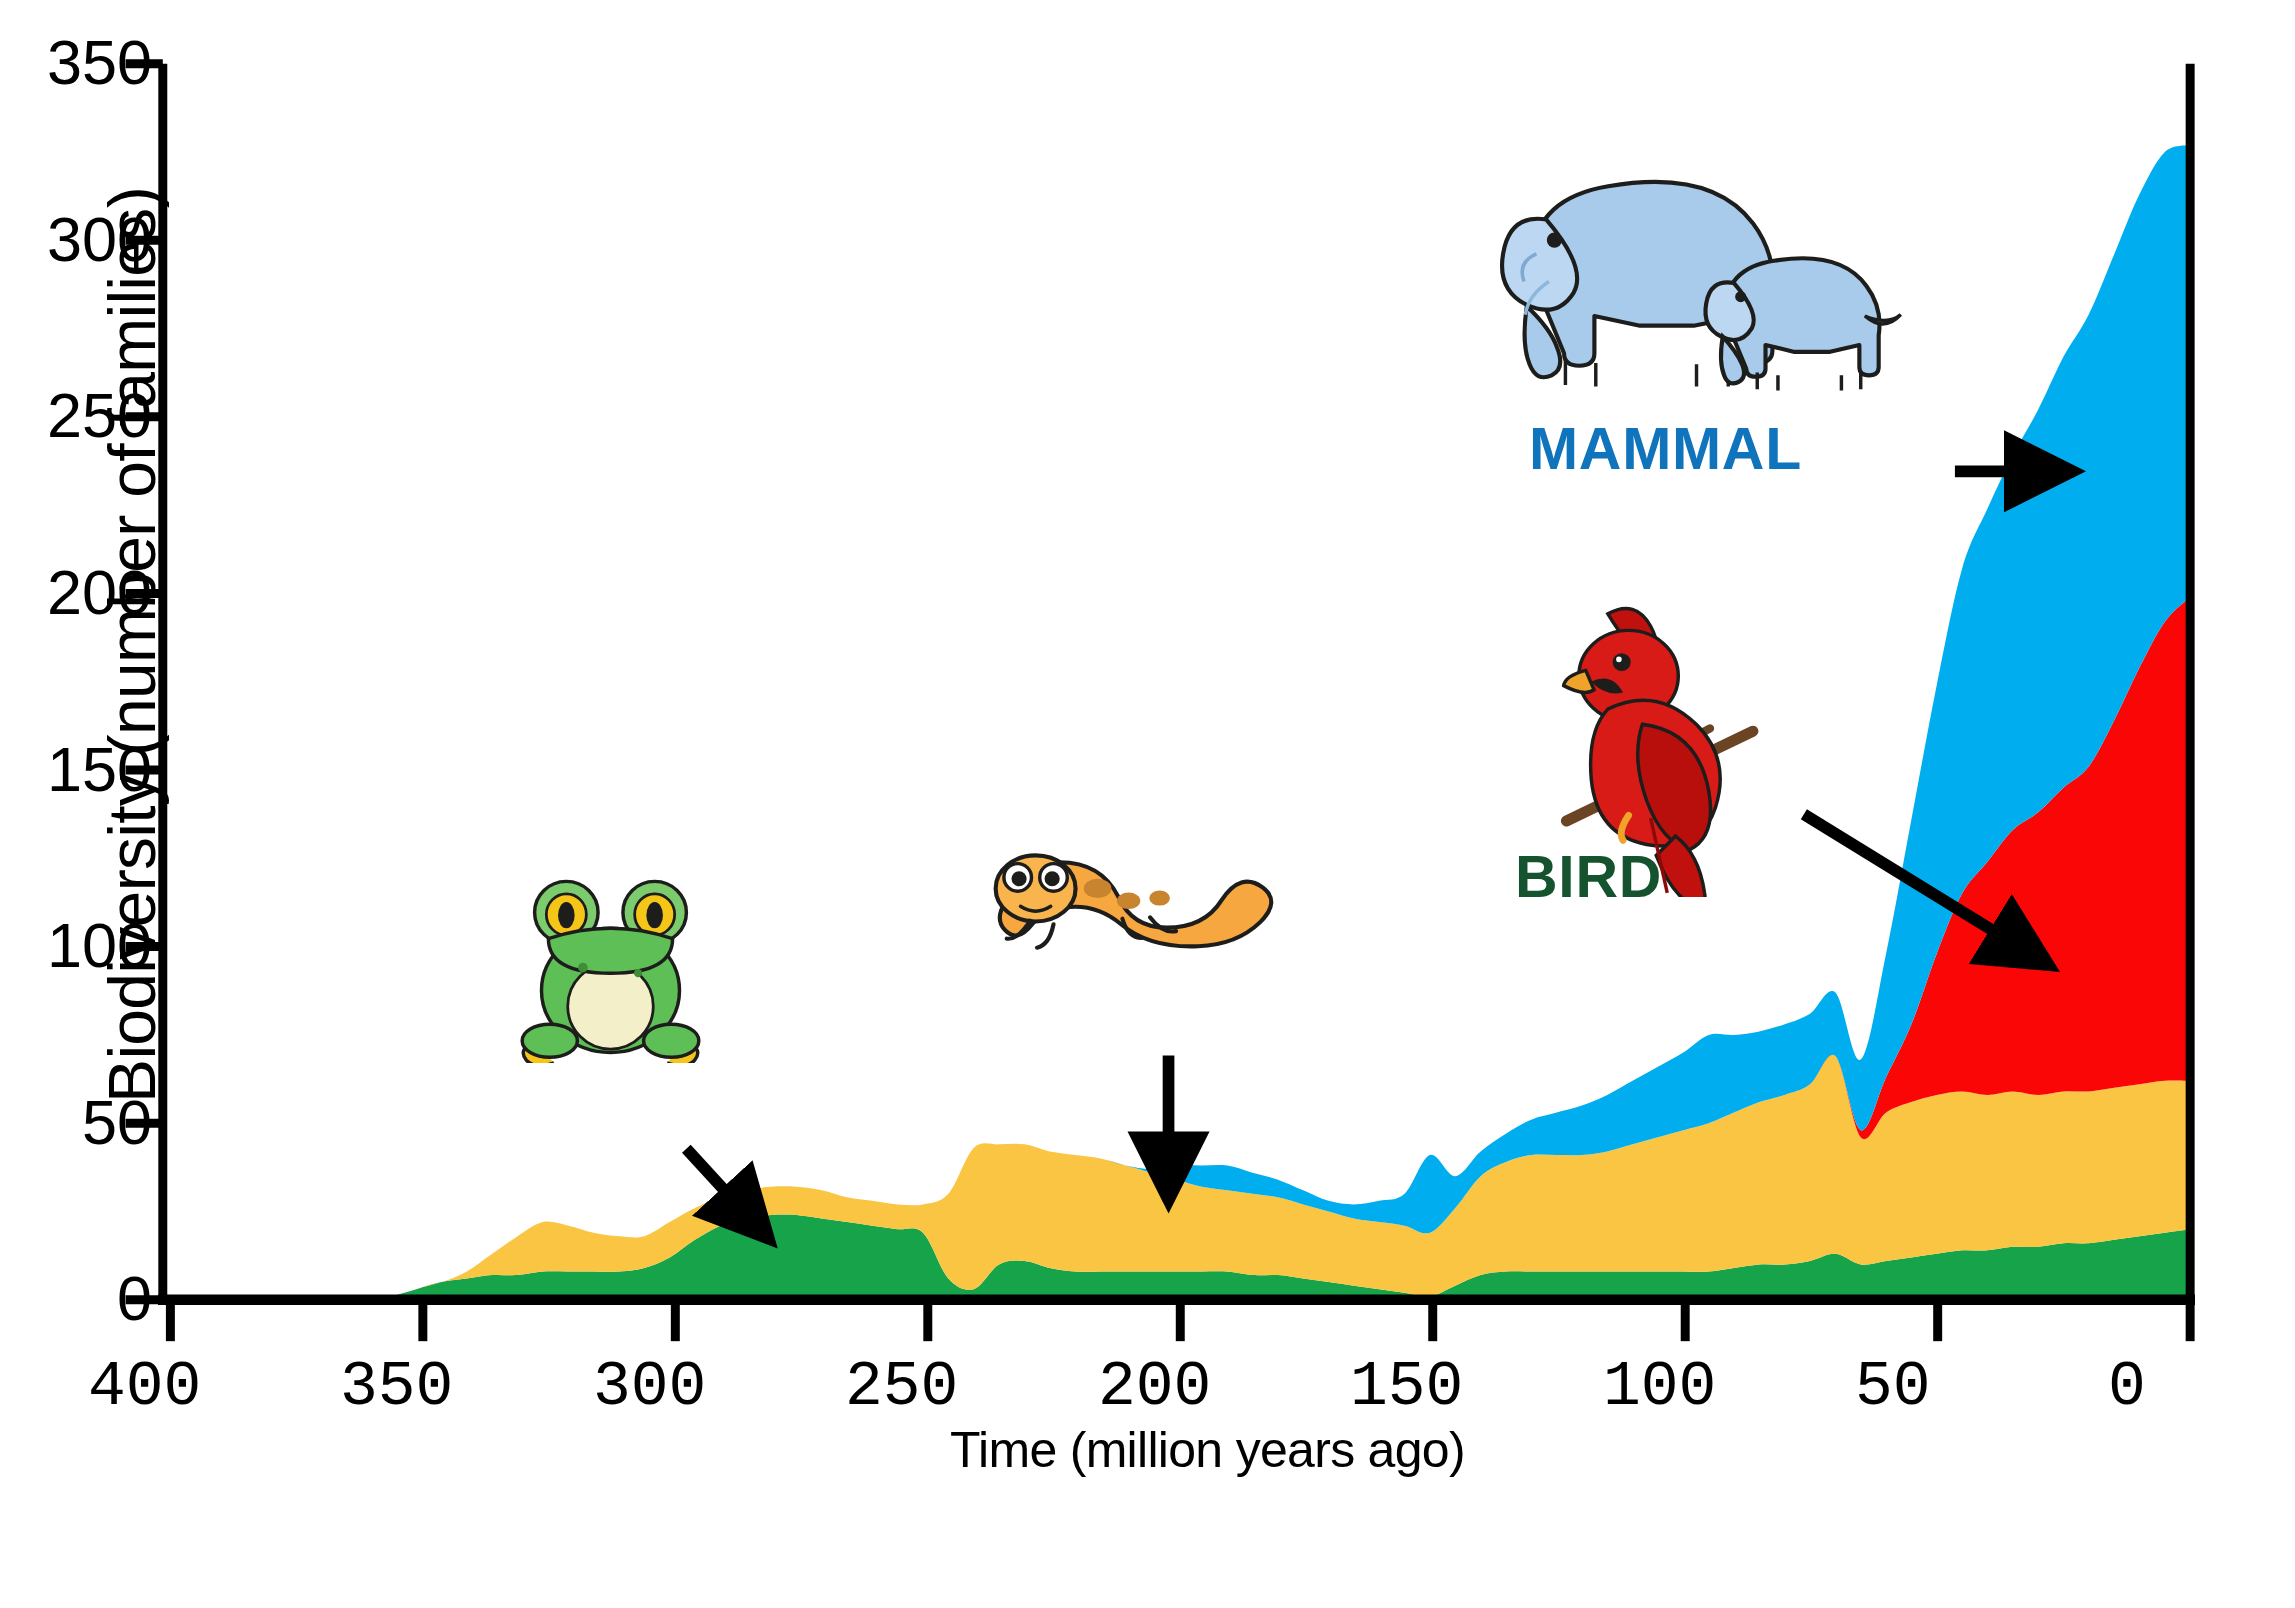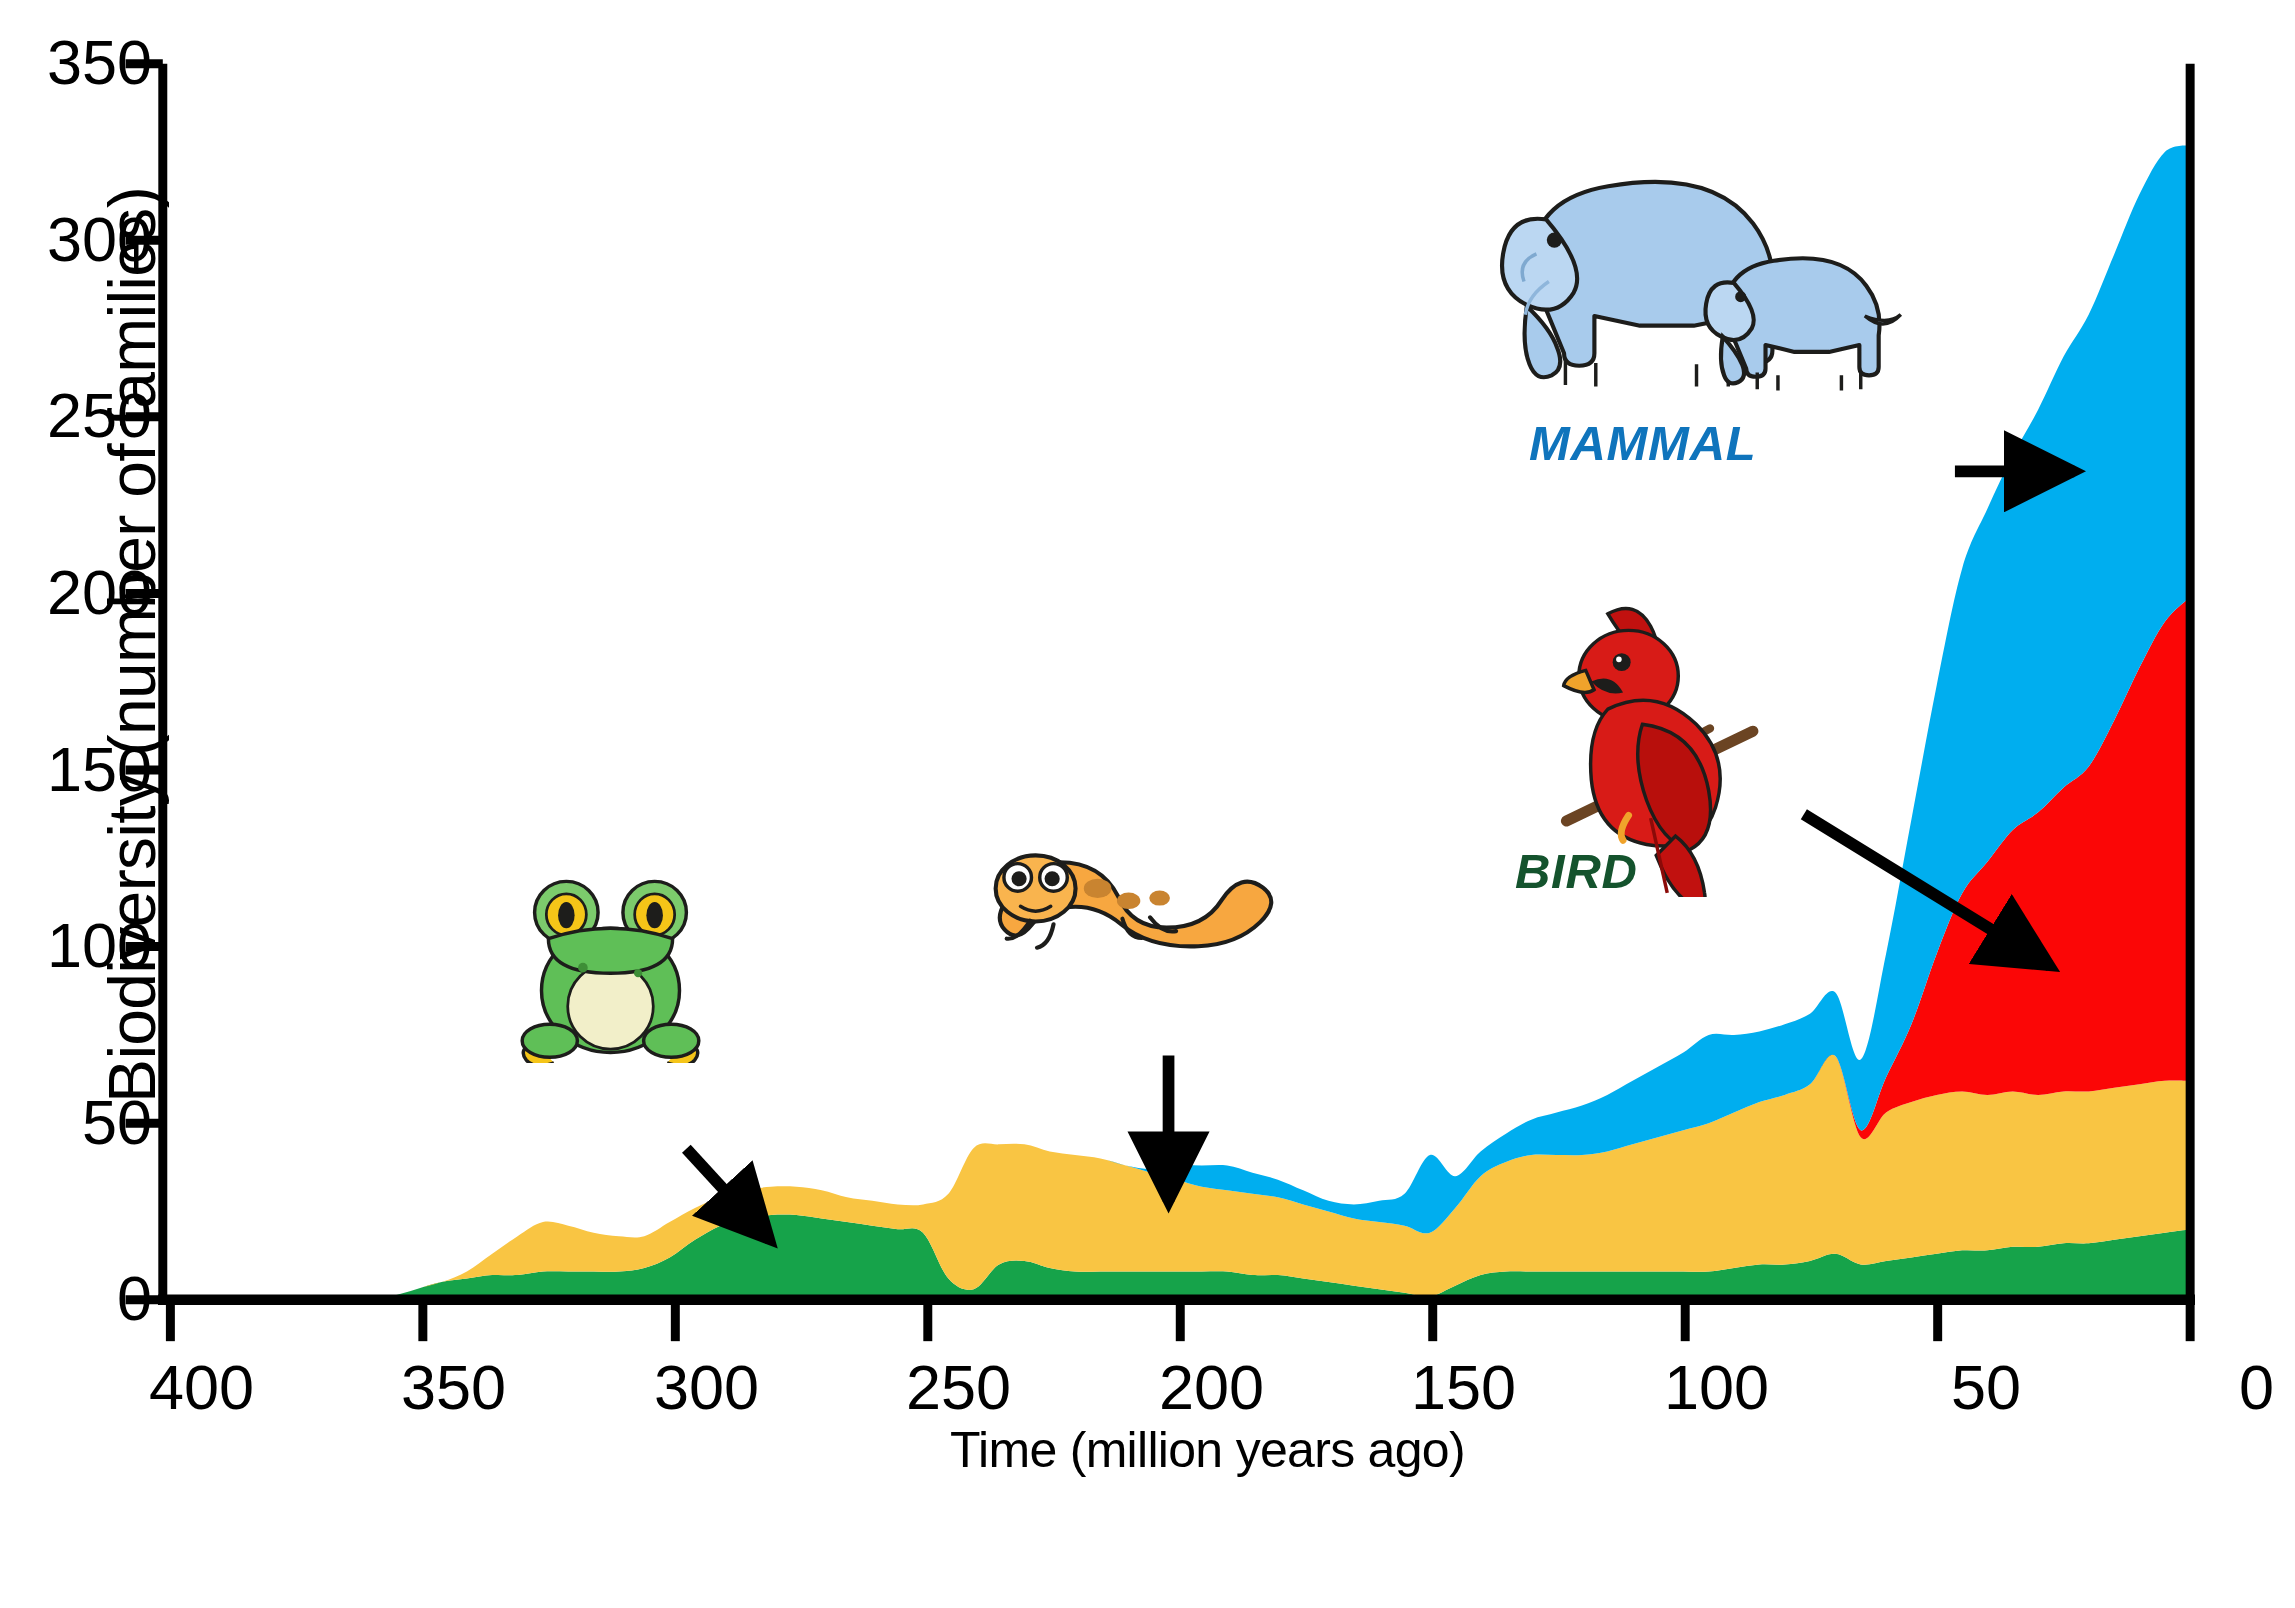--- a/index.html
+++ b/index.html
@@ -36,35 +36,35 @@
     text-align:right;
     font-size:63px;
     line-height:63px;
     color:#000;
     white-space:nowrap;
   }
   .xtick{
     position:absolute;
     top:1356px;
     width:166px;
-    text-align:right;
+    text-align:left;
     font-size:63px;
     line-height:63px;
     color:#000;
     white-space:nowrap;
+    font-family:Liberation Mono, monospace;
   }
 
   
   .serieslabel{
     position:absolute;
-    font-size:49px;
+    font-size:59px;
     font-weight:bold;
     letter-spacing:0.7px;
     white-space:nowrap;
-    font-style:italic;
   }
 
   .plotsvg{position:absolute;left:0;top:0;}
   .iconbox{position:absolute;}
 </style>
 </head>
 <body>
 
 <div id="root">
 

